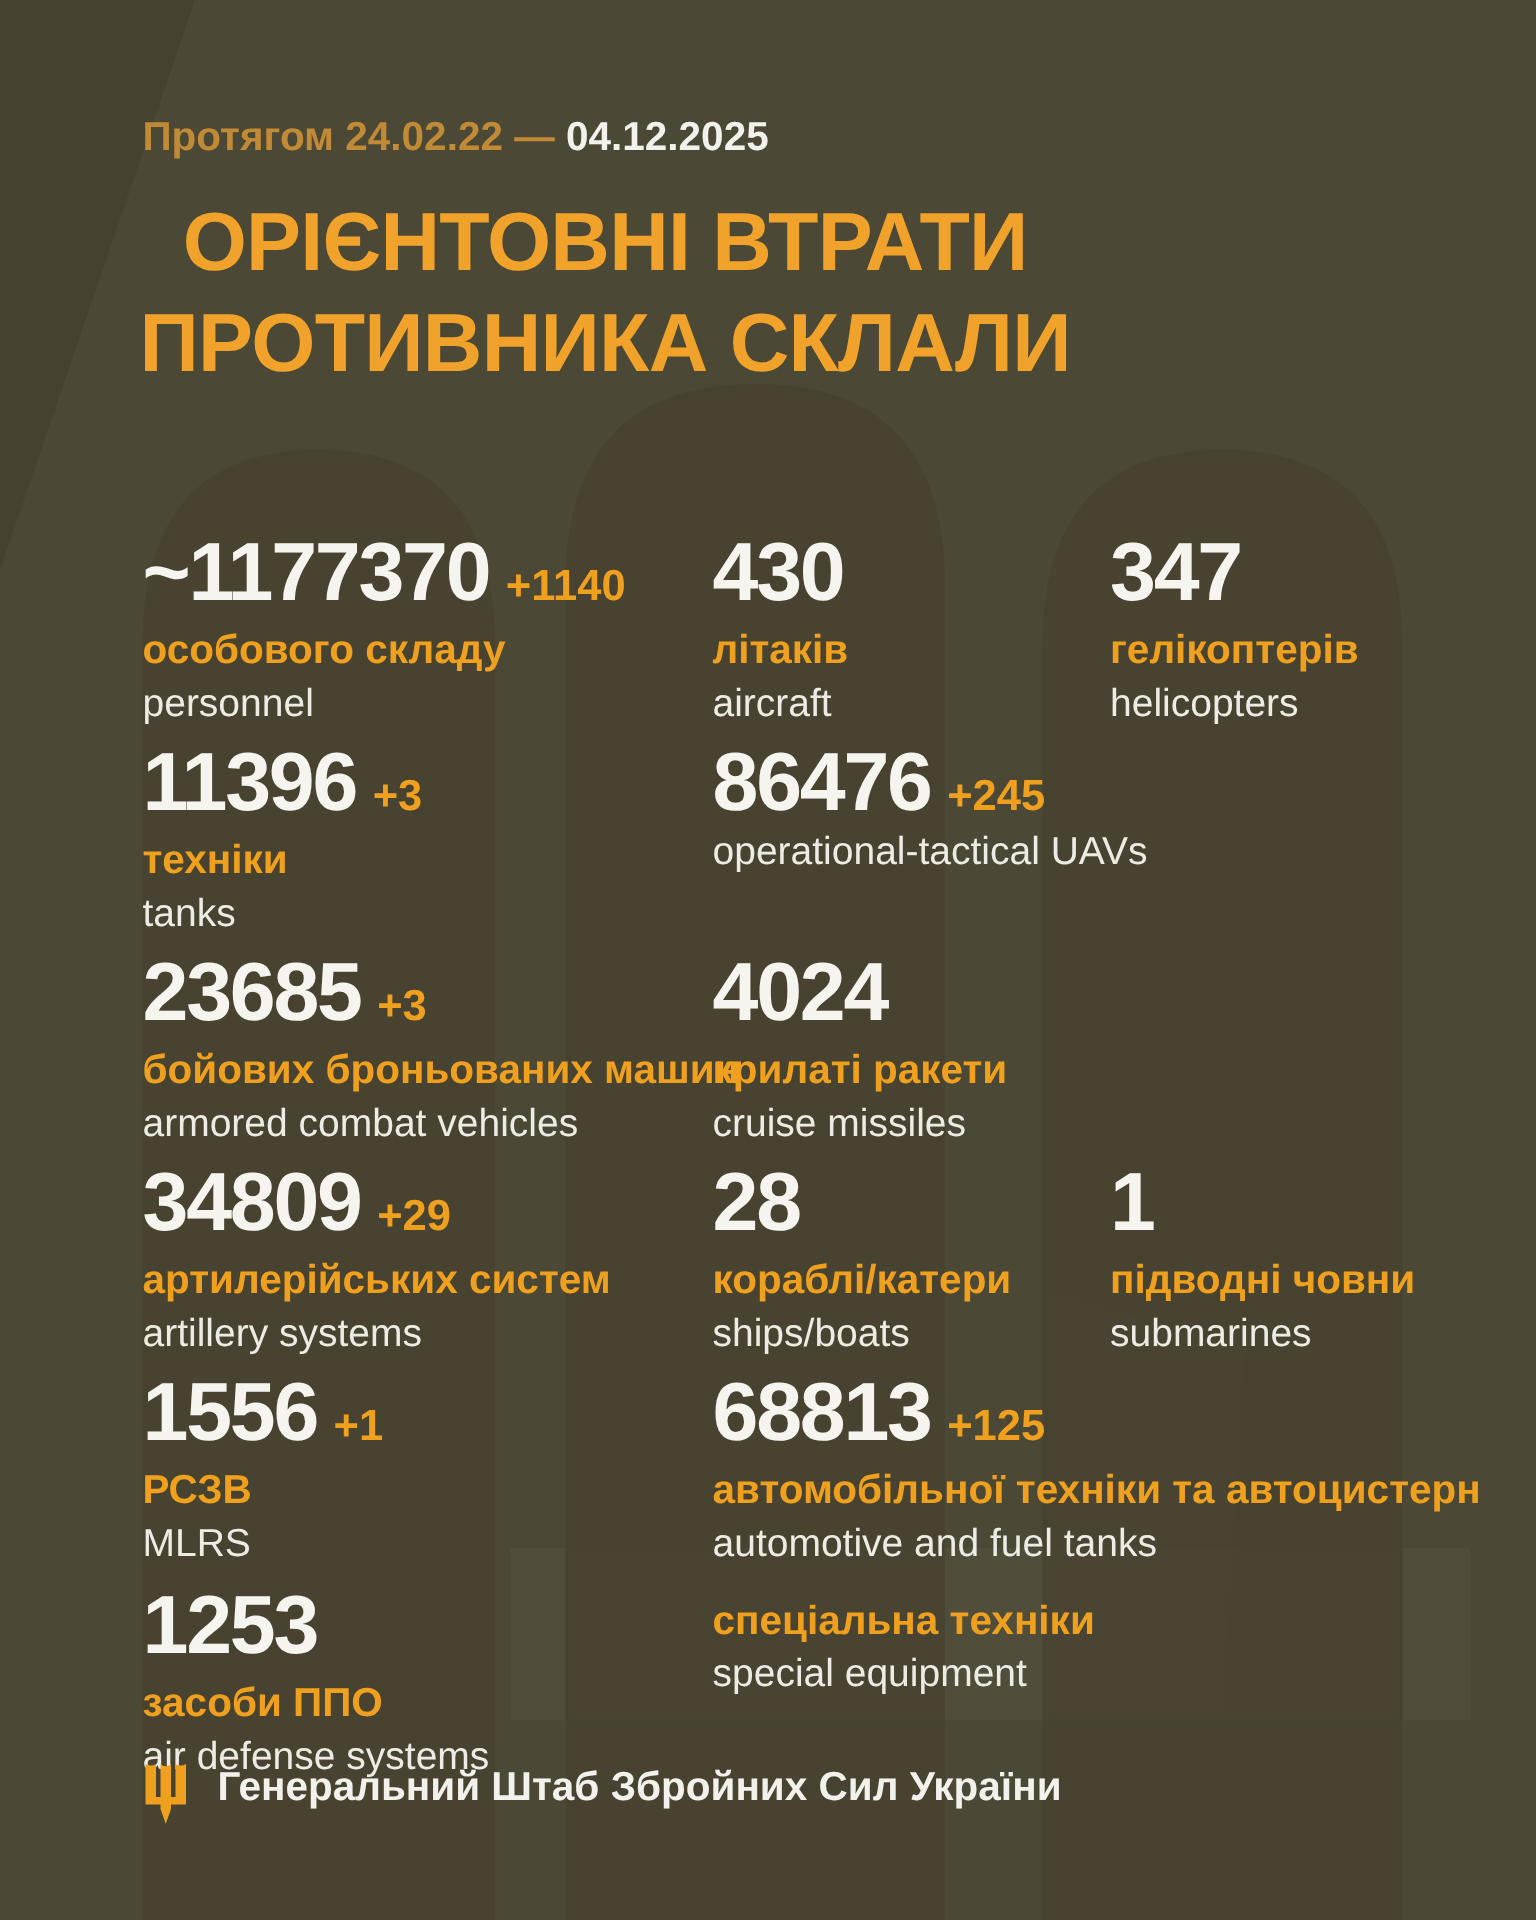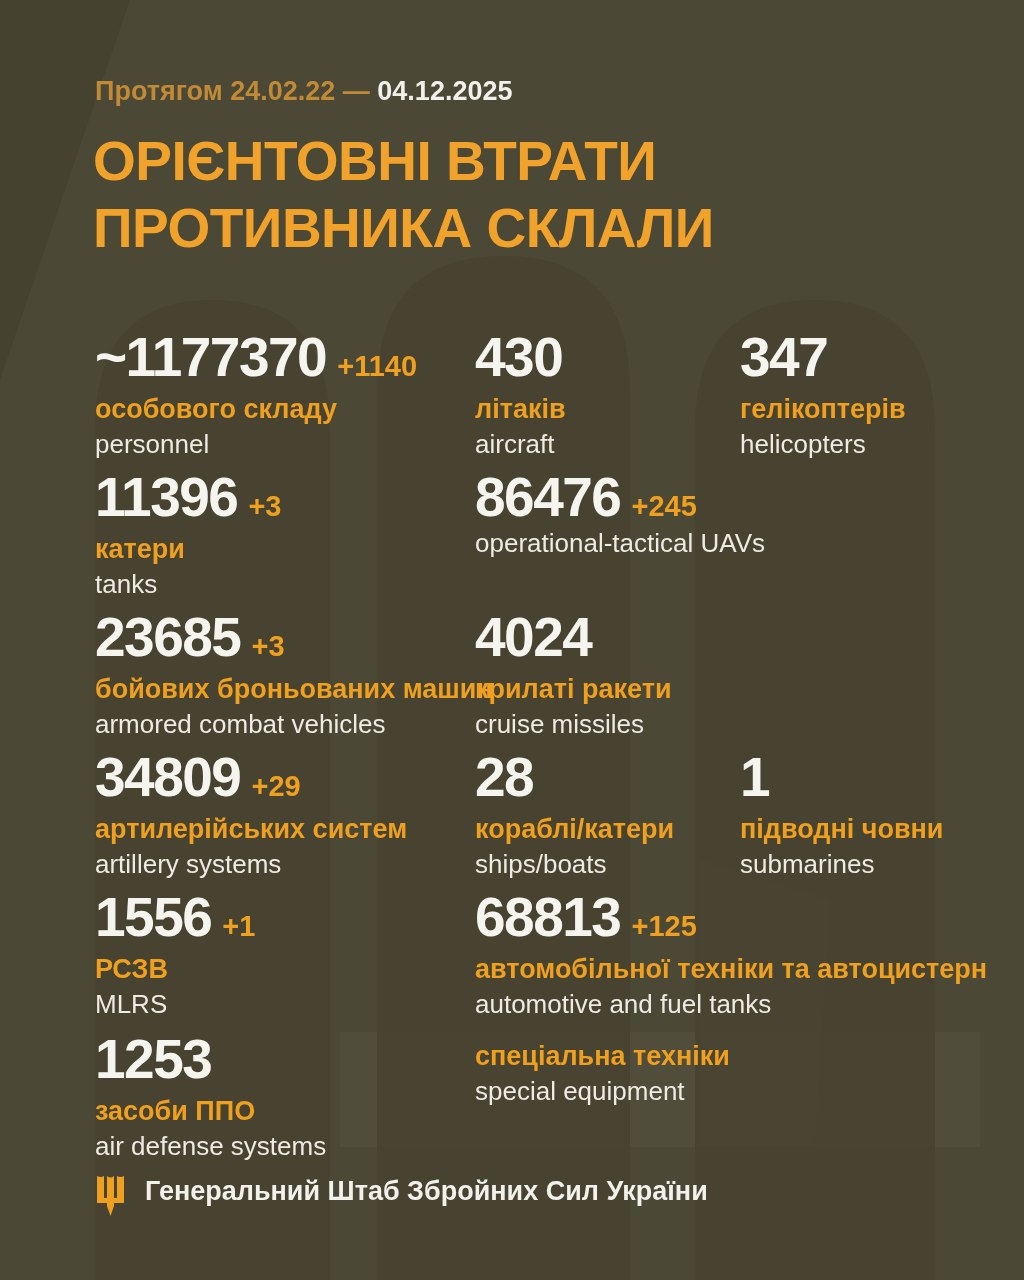--- a/index.html
+++ b/index.html
@@ -12,24 +12,24 @@
   .watermark{position:absolute;inset:0;z-index:0;pointer-events:none;}
   .content{position:absolute;inset:0;z-index:1;}
 
   .header{position:absolute;left:95px;top:76px;font-size:27px;font-weight:600;white-space:nowrap;}
   .header .period{color:#C08A36;}
   .header .date{color:#F2F1EC;font-weight:700;}
 
   .title{
     position:absolute;left:93px;top:128px;
     color:#F0A22B;font-size:55px;font-weight:800;line-height:67px;
-    letter-spacing:-0.5px;text-transform:uppercase;white-space:nowrap;
-  }
-
-  .stat{position:absolute;white-space:nowrap;}
+    letter-spacing:-0.5px;text-transform:uppercase;white-space:nowrap;text-align:center;
+  }
+
+  .stat{position:absolute;white-space:nowrap;margin-top:24px;}
   .stat .numline{display:flex;align-items:baseline;}
   .stat .num{
     color:#F5F4EF;font-size:55px;font-weight:800;line-height:1;
     letter-spacing:-1.5px;
   }
   .stat .delta{
     color:#EFA01F;font-size:29px;font-weight:700;margin-left:11px;letter-spacing:0;
   }
   .stat .uk{
     color:#EFA01F;font-size:27px;font-weight:700;margin-top:9px;line-height:1.18;
@@ -98,21 +98,21 @@
       </div>
     <div class="uk">гелікоптерів</div>
     <div class="en">helicopters</div>
   </div>
 
   <div class="stat" style="left:95px;top:470px">
     <div class="numline">
         <span class="num">11396</span>
         <span class="delta">+3</span>
       </div>
-    <div class="uk">катери</div>
+    <div class="uk">техніки</div>
     <div class="en">tanks</div>
   </div>
   <div class="stat" style="left:475px;top:470px">
     <div class="numline">
         <span class="num">86476</span>
         <span class="delta">+245</span>
       </div>
     <div class="en">operational-tactical UAVs</div>
   </div>
 

